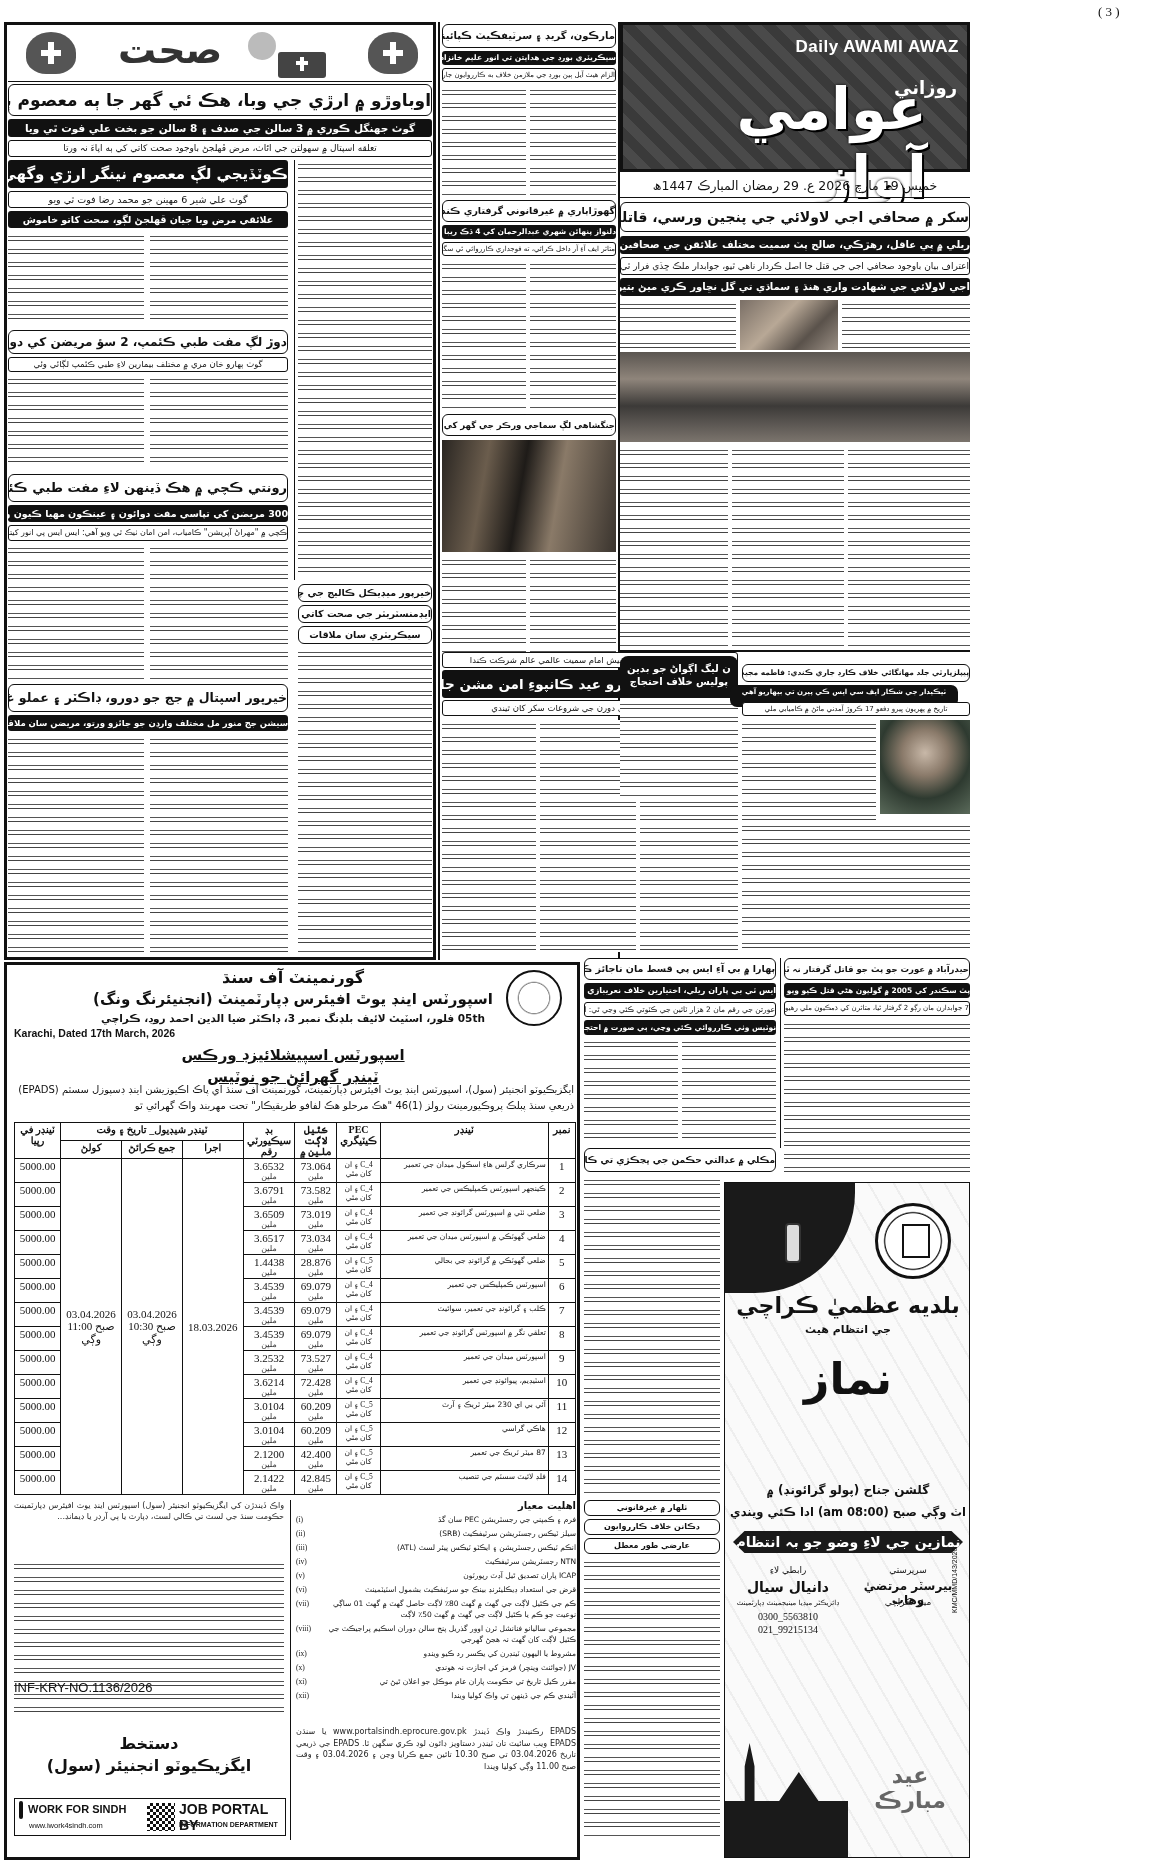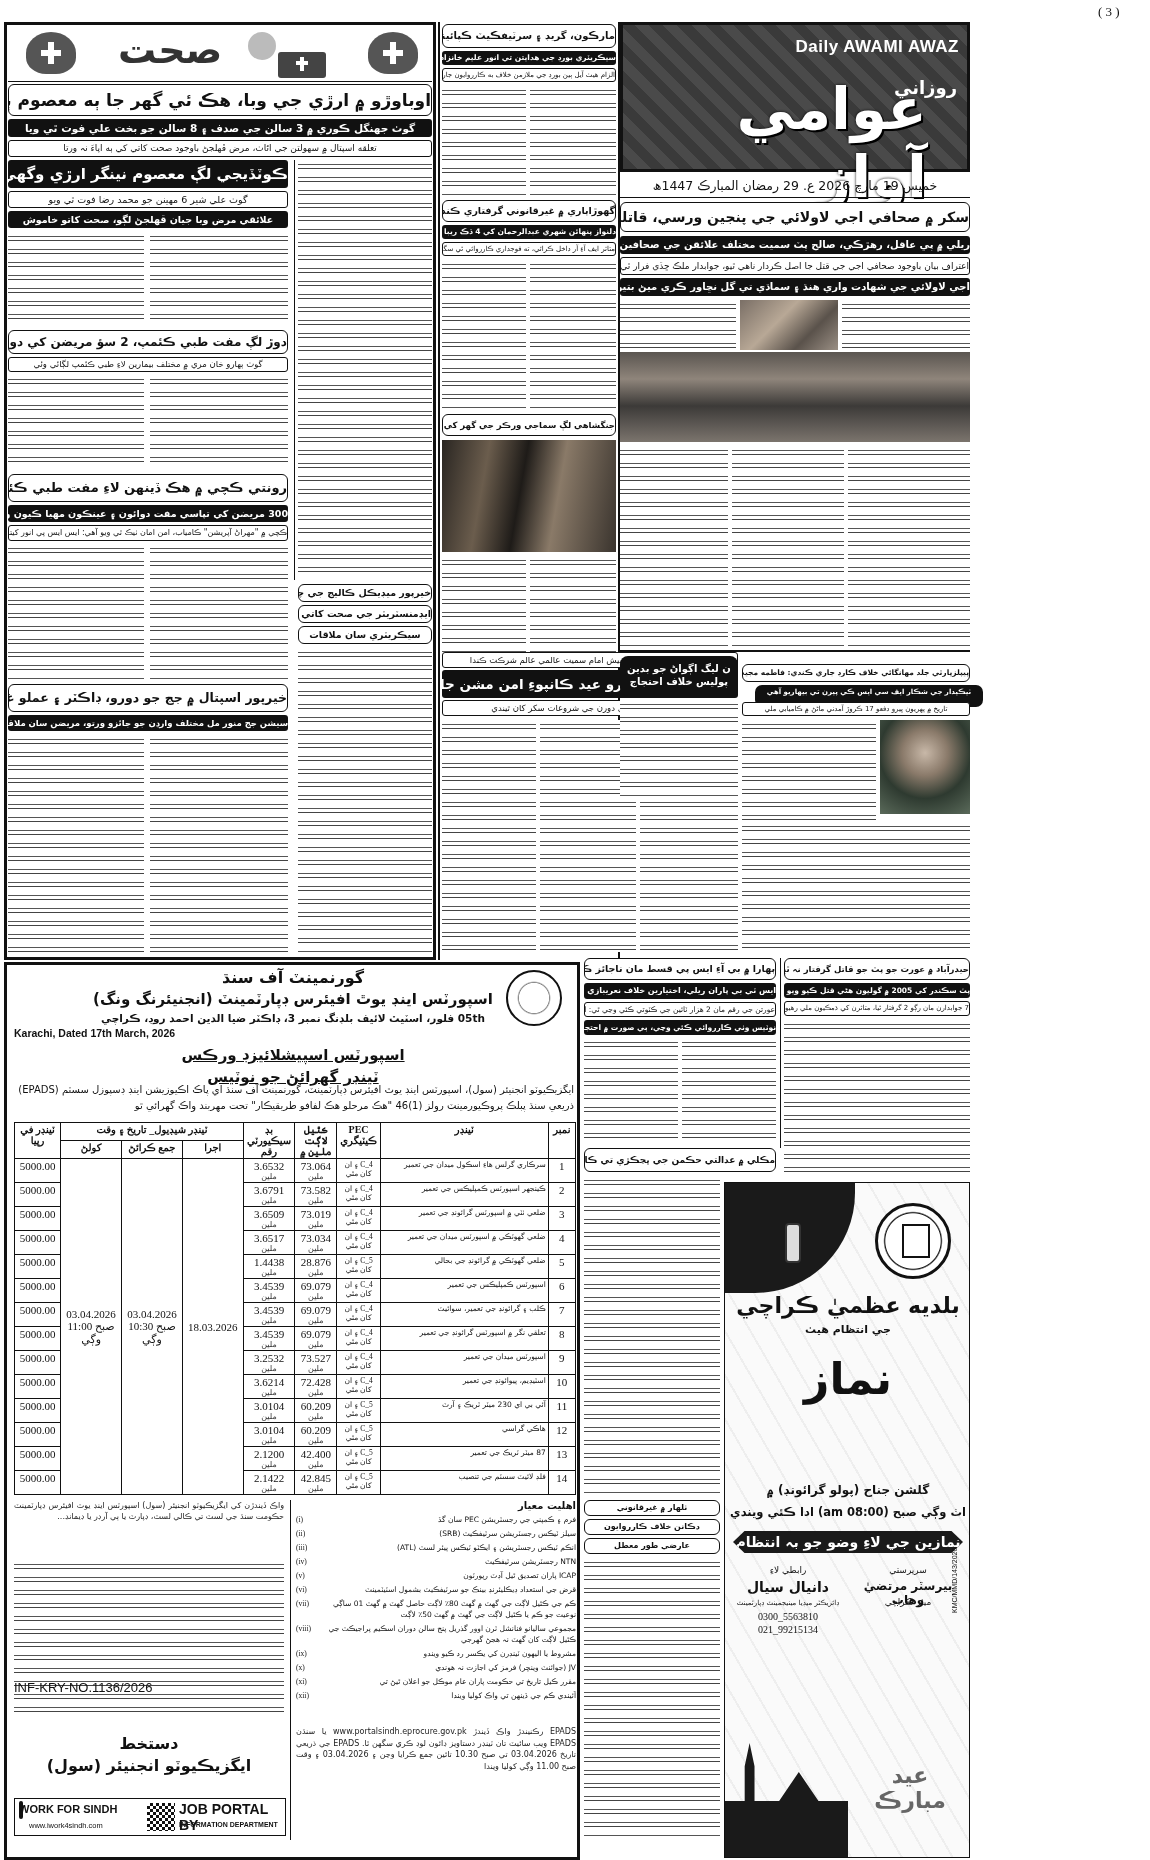--- a/index.html
+++ b/index.html
@@ -122,21 +122,21 @@
 <div class="abs bbox" style="left:442px;top:670px;width:296px;height:28px;font-size:13.5px;line-height:28px;border-radius:3px">راشد محمود سومرو عيد ڪانپوءِ امن مشن جا دورا ڪندو</div>
 <div class="abs box" style="left:442px;top:700px;width:296px;height:16px;font-size:8.5px;line-height:14px;font-weight:normal;border-radius:3px">هڪ مهيني ٽائين جي دورن جي شروعات سکر کان ٿيندي</div>
 <div class="abs body lines" style="left:442px;top:720px;width:94px;height:232px"></div>
 <div class="abs body lines" style="left:540px;top:720px;width:96px;height:232px"></div>
 <div class="abs body lines" style="left:640px;top:720px;width:98px;height:232px"></div>
 
 <div class="abs bbox" style="left:620px;top:656px;width:118px;height:40px;font-size:10px;line-height:13px;white-space:normal;padding:6px 4px;border-radius:8px">ن ليگ اڳواڻ جو بدين پوليس خلاف احتجاج</div>
 <div class="abs body lines" style="left:620px;top:700px;width:118px;height:96px"></div>
 
 <div class="abs box" style="left:742px;top:664px;width:228px;height:18px;font-size:7.5px;line-height:16px">پيپلزپارٽي جلد مهانگائي خلاف ڪارڊ جاري ڪندي: فاطمه مجيد موتائي</div>
-<div class="abs bbox" style="left:755px;top:685px;width:228px;height:22px;font-size:7px;line-height:14px;border-radius:7px">ٺيڪيدار جي شڪار ايف سي ايس ڪي پيرن تي بيهاريو آهي</div>
+<div class="abs bbox" style="left:730px;top:685px;width:228px;height:22px;font-size:7px;line-height:14px;border-radius:7px">ٺيڪيدار جي شڪار ايف سي ايس ڪي پيرن تي بيهاريو آهي</div>
 <div class="abs box" style="left:742px;top:702px;width:228px;height:14px;font-size:7px;line-height:12px;font-weight:normal;border-radius:3px">تاريخ ۾ پهريون ڀيرو دفعو 17 ڪروڙ آمدني ماڻڻ ۾ ڪاميابي ملي</div>
 <div class="abs photo" style="left:880px;top:720px;width:90px;height:94px;background:radial-gradient(circle at 50% 35%,#c8b8a8 0,#8a7a6a 30%,#2e3a30 60%,#5a6a5a)"></div>
 <div class="abs body lines" style="left:742px;top:720px;width:134px;height:100px"></div>
 <div class="abs body lines" style="left:742px;top:822px;width:228px;height:130px"></div>
 
 <div class="abs frame" style="left:4px;top:962px;width:576px;height:898px;border-width:3px"></div>
 <div class="abs" style="left:506px;top:970px;width:56px;height:56px;border-radius:50%;border:2px solid #111;background:radial-gradient(circle,#fff 40%,#888 42%,#fff 46%)"></div>
 <div class="abs rtl" style="left:8px;top:968px;width:570px;text-align:center;font-size:16px;font-weight:bold">گورنمينٽ آف سنڌ</div>
 <div class="abs rtl" style="left:8px;top:990px;width:570px;text-align:center;font-size:15px;font-weight:bold">اسپورٽس اينڊ يوٿ افيئرس ڊپارٽمينٽ (انجنيئرنگ ونگ)</div>
 <div class="abs rtl" style="left:8px;top:1012px;width:570px;text-align:center;font-size:10.5px;font-weight:bold">05th فلور، اسٽيٽ لائيف بلڊنگ نمبر 3، ڊاڪٽر ضيا الدين احمد روڊ، ڪراچي</div>
@@ -337,21 +337,21 @@
       <span style="flex:1;text-align:right">آئيندي ڪم جي ڏينهن تي واڪ کوليا ويندا</span>
     </div>
   </div>
 <div class="abs body" style="left:296px;top:1726px;width:280px;height:108px;font-size:8px;line-height:11.5px">EPADS رڪنيندڙ واڪ ڏيندڙ www.portalsindh.eprocure.gov.pk يا سنڌن EPADS ويب سائيٽ تان ٽينڊر دستاويز ڊائون لوڊ ڪري سگهن ٿا. EPADS جي ذريعي تاريخ 03.04.2026 تي صبح 10.30 تائين جمع ڪرايا وڃن ۽ 03.04.2026 ۽ وقت صبح 11.00 وڳي کوليا ويندا</div>
 
 <div class="abs rtl" style="left:14px;top:1734px;width:270px;text-align:center;font-size:16px;font-weight:bold">دستخط</div>
 <div class="abs rtl" style="left:14px;top:1756px;width:270px;text-align:center;font-size:16px;font-weight:bold">ايگزيڪيوٽو انجنيئر (سول)</div>
 <div class="abs" style="left:14px;top:1680px;font-family:'Liberation Sans',sans-serif;font-size:13px;font-weight:normal">INF-KRY-NO.1136/2026</div>
 <div class="abs" style="left:14px;top:1798px;width:272px;height:38px;border:1.5px solid #111">
   <div class="abs" style="left:4px;top:2px;width:4px;height:18px;background:#111;border-radius:2px"></div>
-  <div class="abs" style="left:4px;top:4px;font-family:'Liberation Sans',sans-serif;font-weight:bold;font-size:11px">WORK FOR SINDH</div>
+  <div class="abs" style="left:13px;top:4px;font-family:'Liberation Sans',sans-serif;font-weight:bold;font-size:11px">WORK FOR SINDH</div>
   <div class="abs" style="left:14px;top:22px;font-family:'Liberation Sans',sans-serif;font-size:7.5px">www.iwork4sindh.com</div>
   <div class="abs" style="left:132px;top:4px;width:28px;height:28px;background:repeating-conic-gradient(#111 0 25%,#fff 0 50%) 0 0/6px 6px"></div>
   <div class="abs" style="left:164px;top:2px;font-family:'Liberation Sans',sans-serif;font-weight:bold;font-size:14px">JOB PORTAL BY</div>
   <div class="abs" style="left:164px;top:22px;font-family:'Liberation Sans',sans-serif;font-weight:bold;font-size:7px">INFORMATION DEPARTMENT</div>
 </div>
 
 <div class="abs box" style="left:584px;top:958px;width:192px;height:22px;font-size:9.5px;line-height:20px">ٻهارا ۾ بي آءِ ايس پي قسط مان ناجائز ڪٽوتين خلاف احتجاج</div>
 <div class="abs bbox" style="left:584px;top:983px;width:192px;height:16px;font-size:8px;line-height:16px;border-radius:3px">ايس ٽي بي پاران ريلي، اختيارين خلاف نعريبازي ڪئي وئي</div>
 <div class="abs box" style="left:584px;top:1002px;width:192px;height:15px;font-size:7.5px;line-height:13px;font-weight:normal;border-radius:3px">عورتن جي رقم مان 2 هزار ٽائين جي ڪٽوتي ڪئي وڃي ٿي: اڳواڻ</div>
 <div class="abs bbox" style="left:584px;top:1020px;width:192px;height:15px;font-size:7.5px;line-height:15px;border-radius:3px">نوٽيس وٺي ڪارروائي ڪئي وڃي، ٻي صورت ۾ احتجاج جاري رهندو</div>

